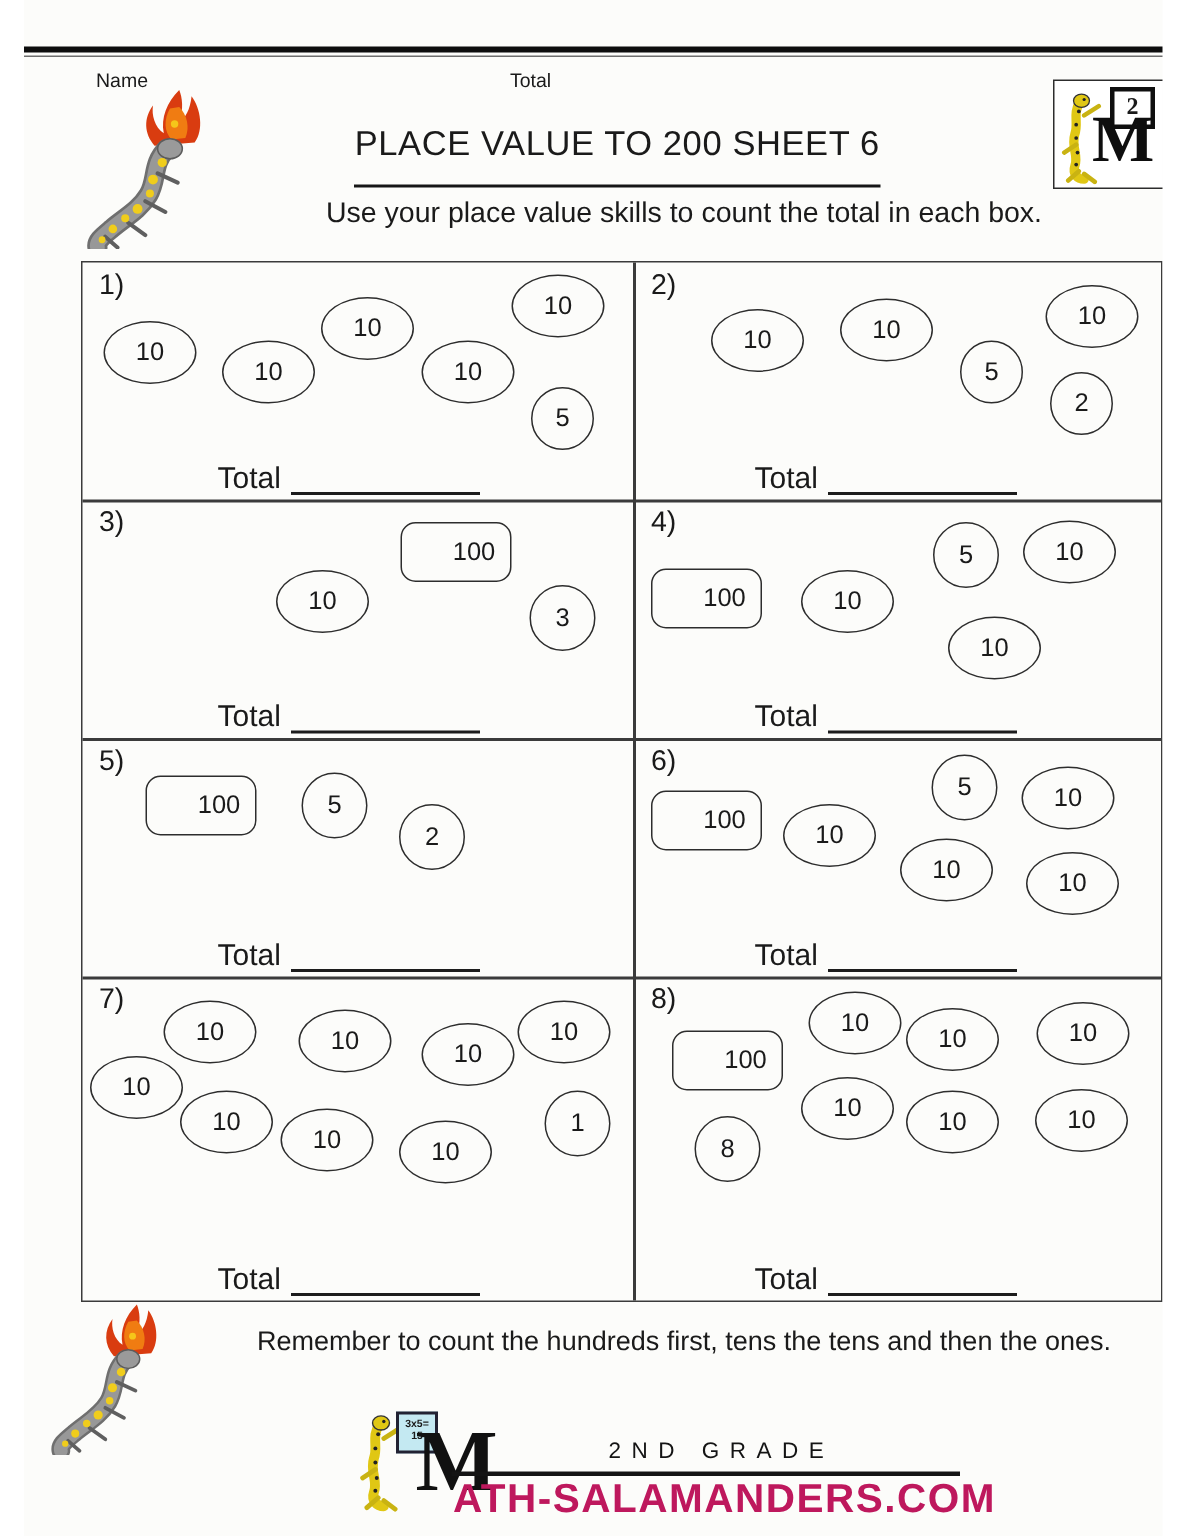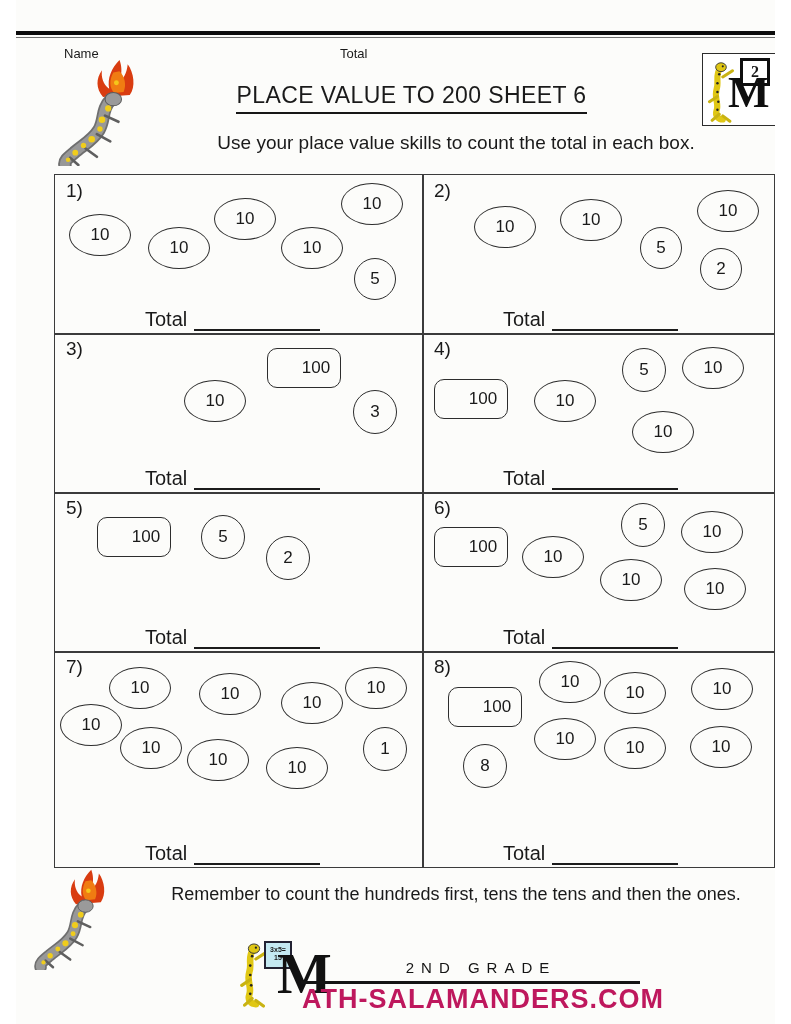--- a/index.html
+++ b/index.html
@@ -7,21 +7,21 @@
     position:relative;width:759px;height:1024px;margin:0 auto;
     background:#fcfcfa;overflow:hidden;
     font-family:"Liberation Sans",sans-serif;color:#1a1a1a;
   }
   .topbar-thick{position:absolute;left:0;top:31px;width:791px;height:4px;background:#0d0d0d;}
   .topbar-thin{position:absolute;left:0;top:37px;width:791px;height:1px;background:#6e6e6e;}
   .name-label{position:absolute;left:48px;top:46px;font-size:13px;}
   .date-label{position:absolute;left:324px;top:46px;font-size:13px;}
   .title-wrap{position:absolute;left:0;top:82px;width:791px;text-align:center;}
   .title{display:inline-block;font-size:23px;letter-spacing:.4px;
-    border-bottom:2px solid #161616;padding-bottom:3px;}
+    border-bottom:2px solid #161616;padding-bottom:14px;}
   .instruction{position:absolute;left:90px;top:132px;width:700px;text-align:center;
     font-size:19px;}
   
   .logo-box{position:absolute;left:686px;top:53px;width:77px;height:71px;
     background:#fff;border:1.6px solid #2c2c2c;}
   .logo-box .mini-sal{position:absolute;left:1px;top:7px;}
   .logo-sign{position:absolute;left:37px;top:4px;width:24px;height:22px;
     border:3px solid #0f0f0f;background:#fff;text-align:center;
     font-family:"Liberation Serif",serif;font-weight:700;font-size:16px;line-height:22px;}
   .logo-m{position:absolute;left:25px;top:17px;font-family:"Liberation Serif",serif;

